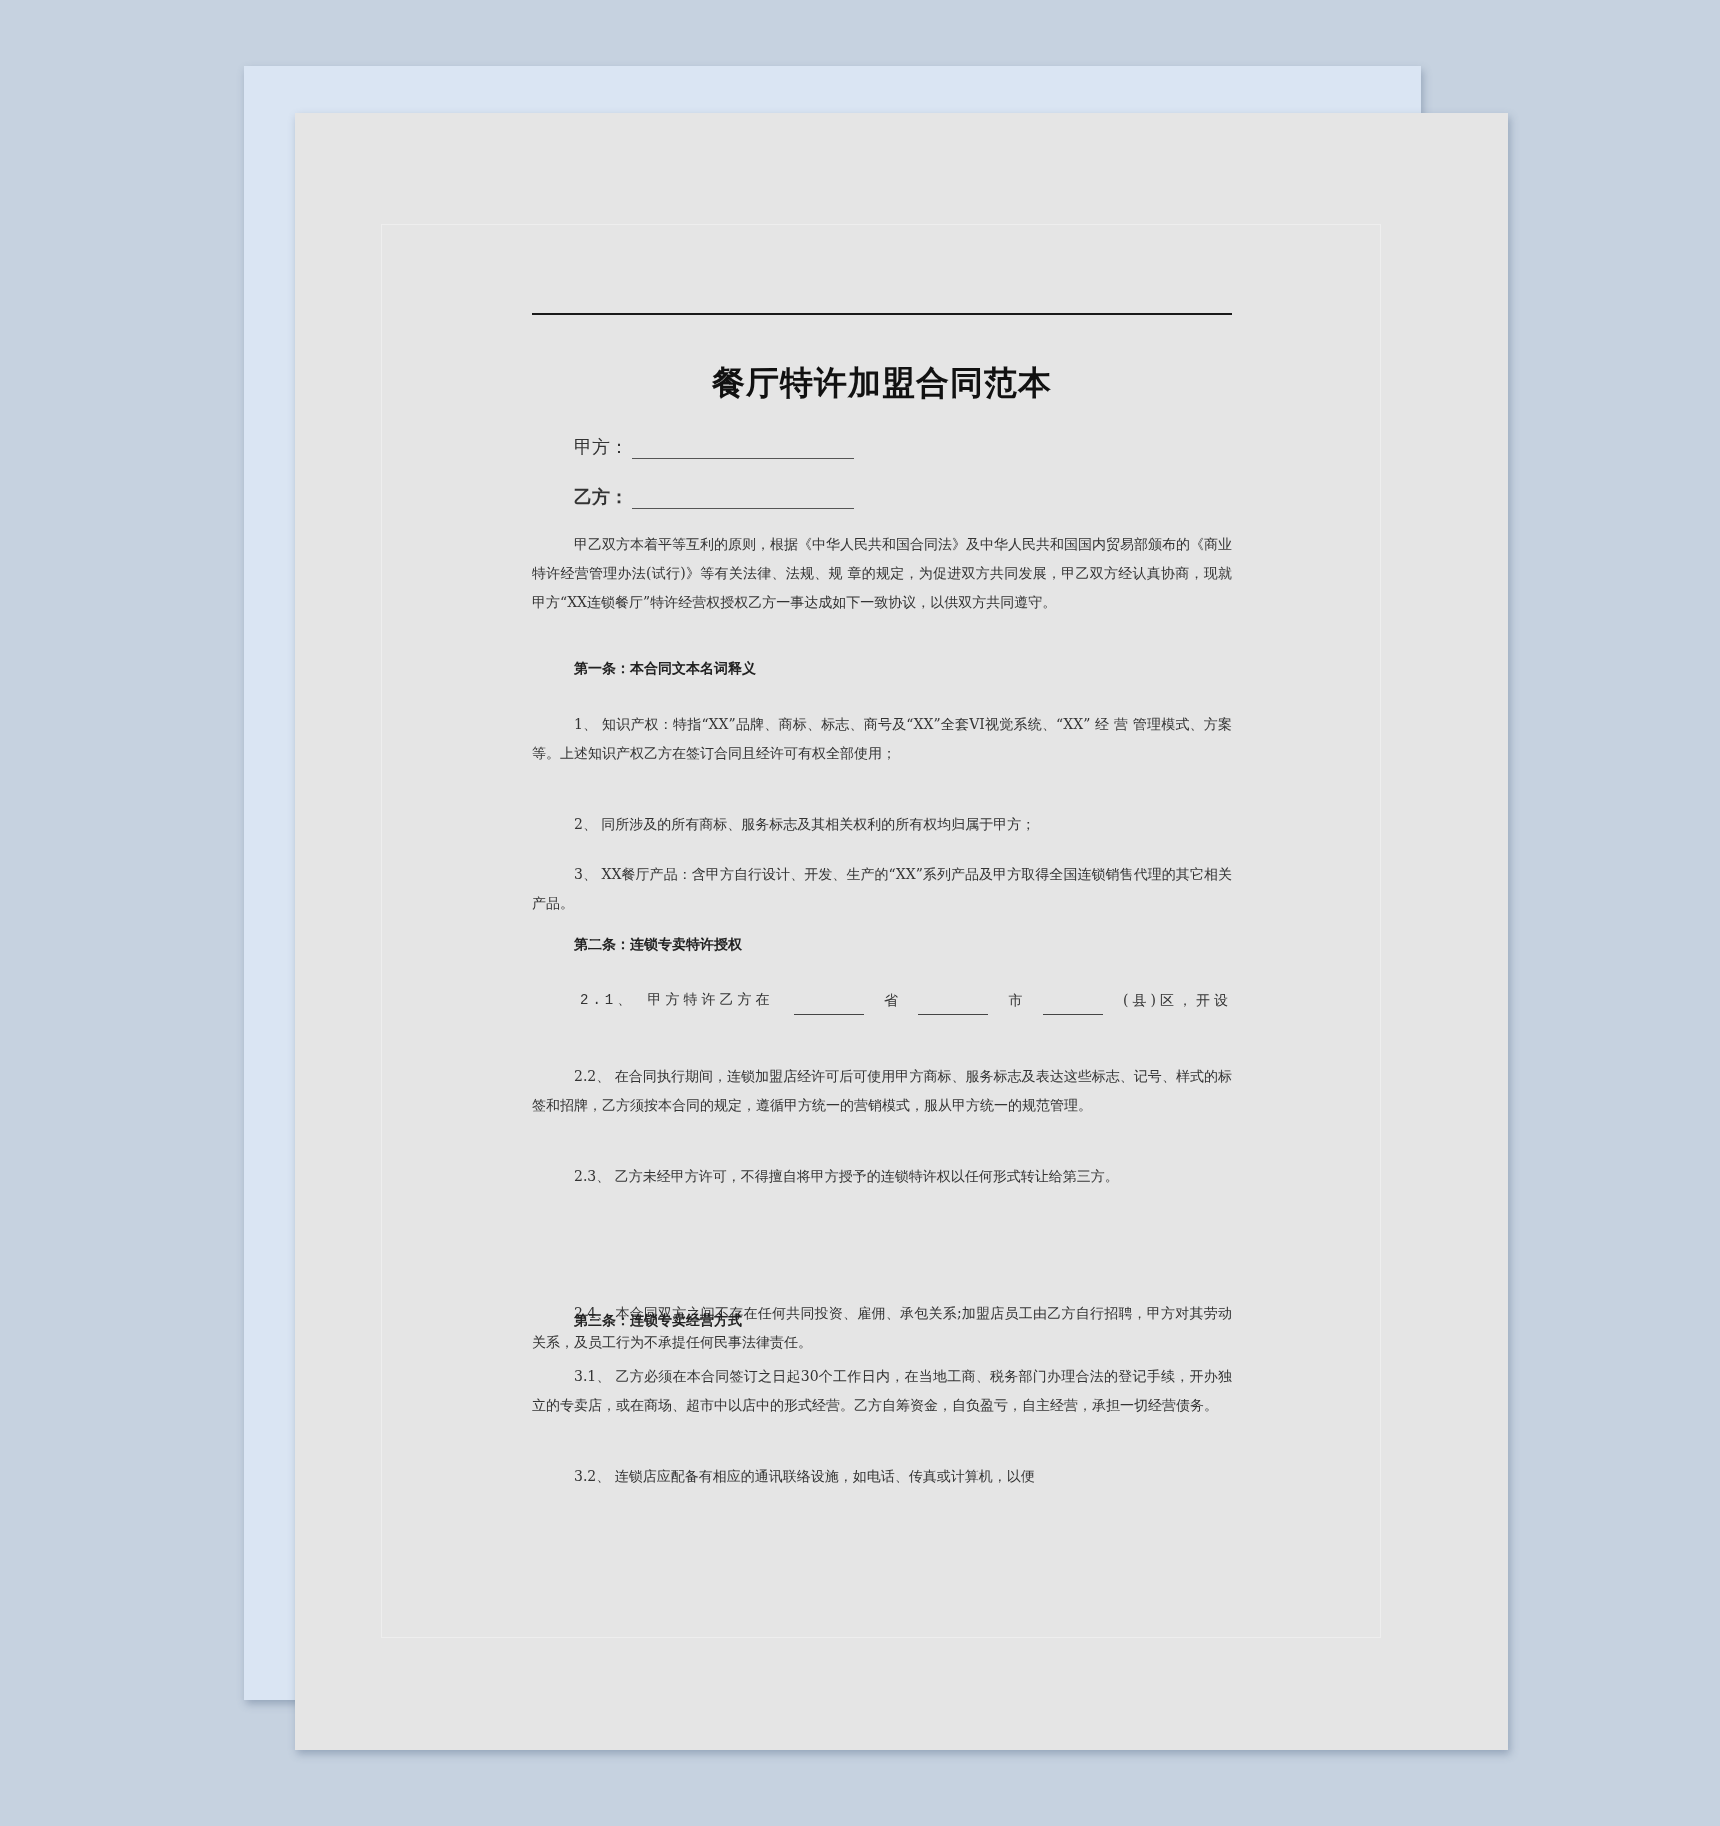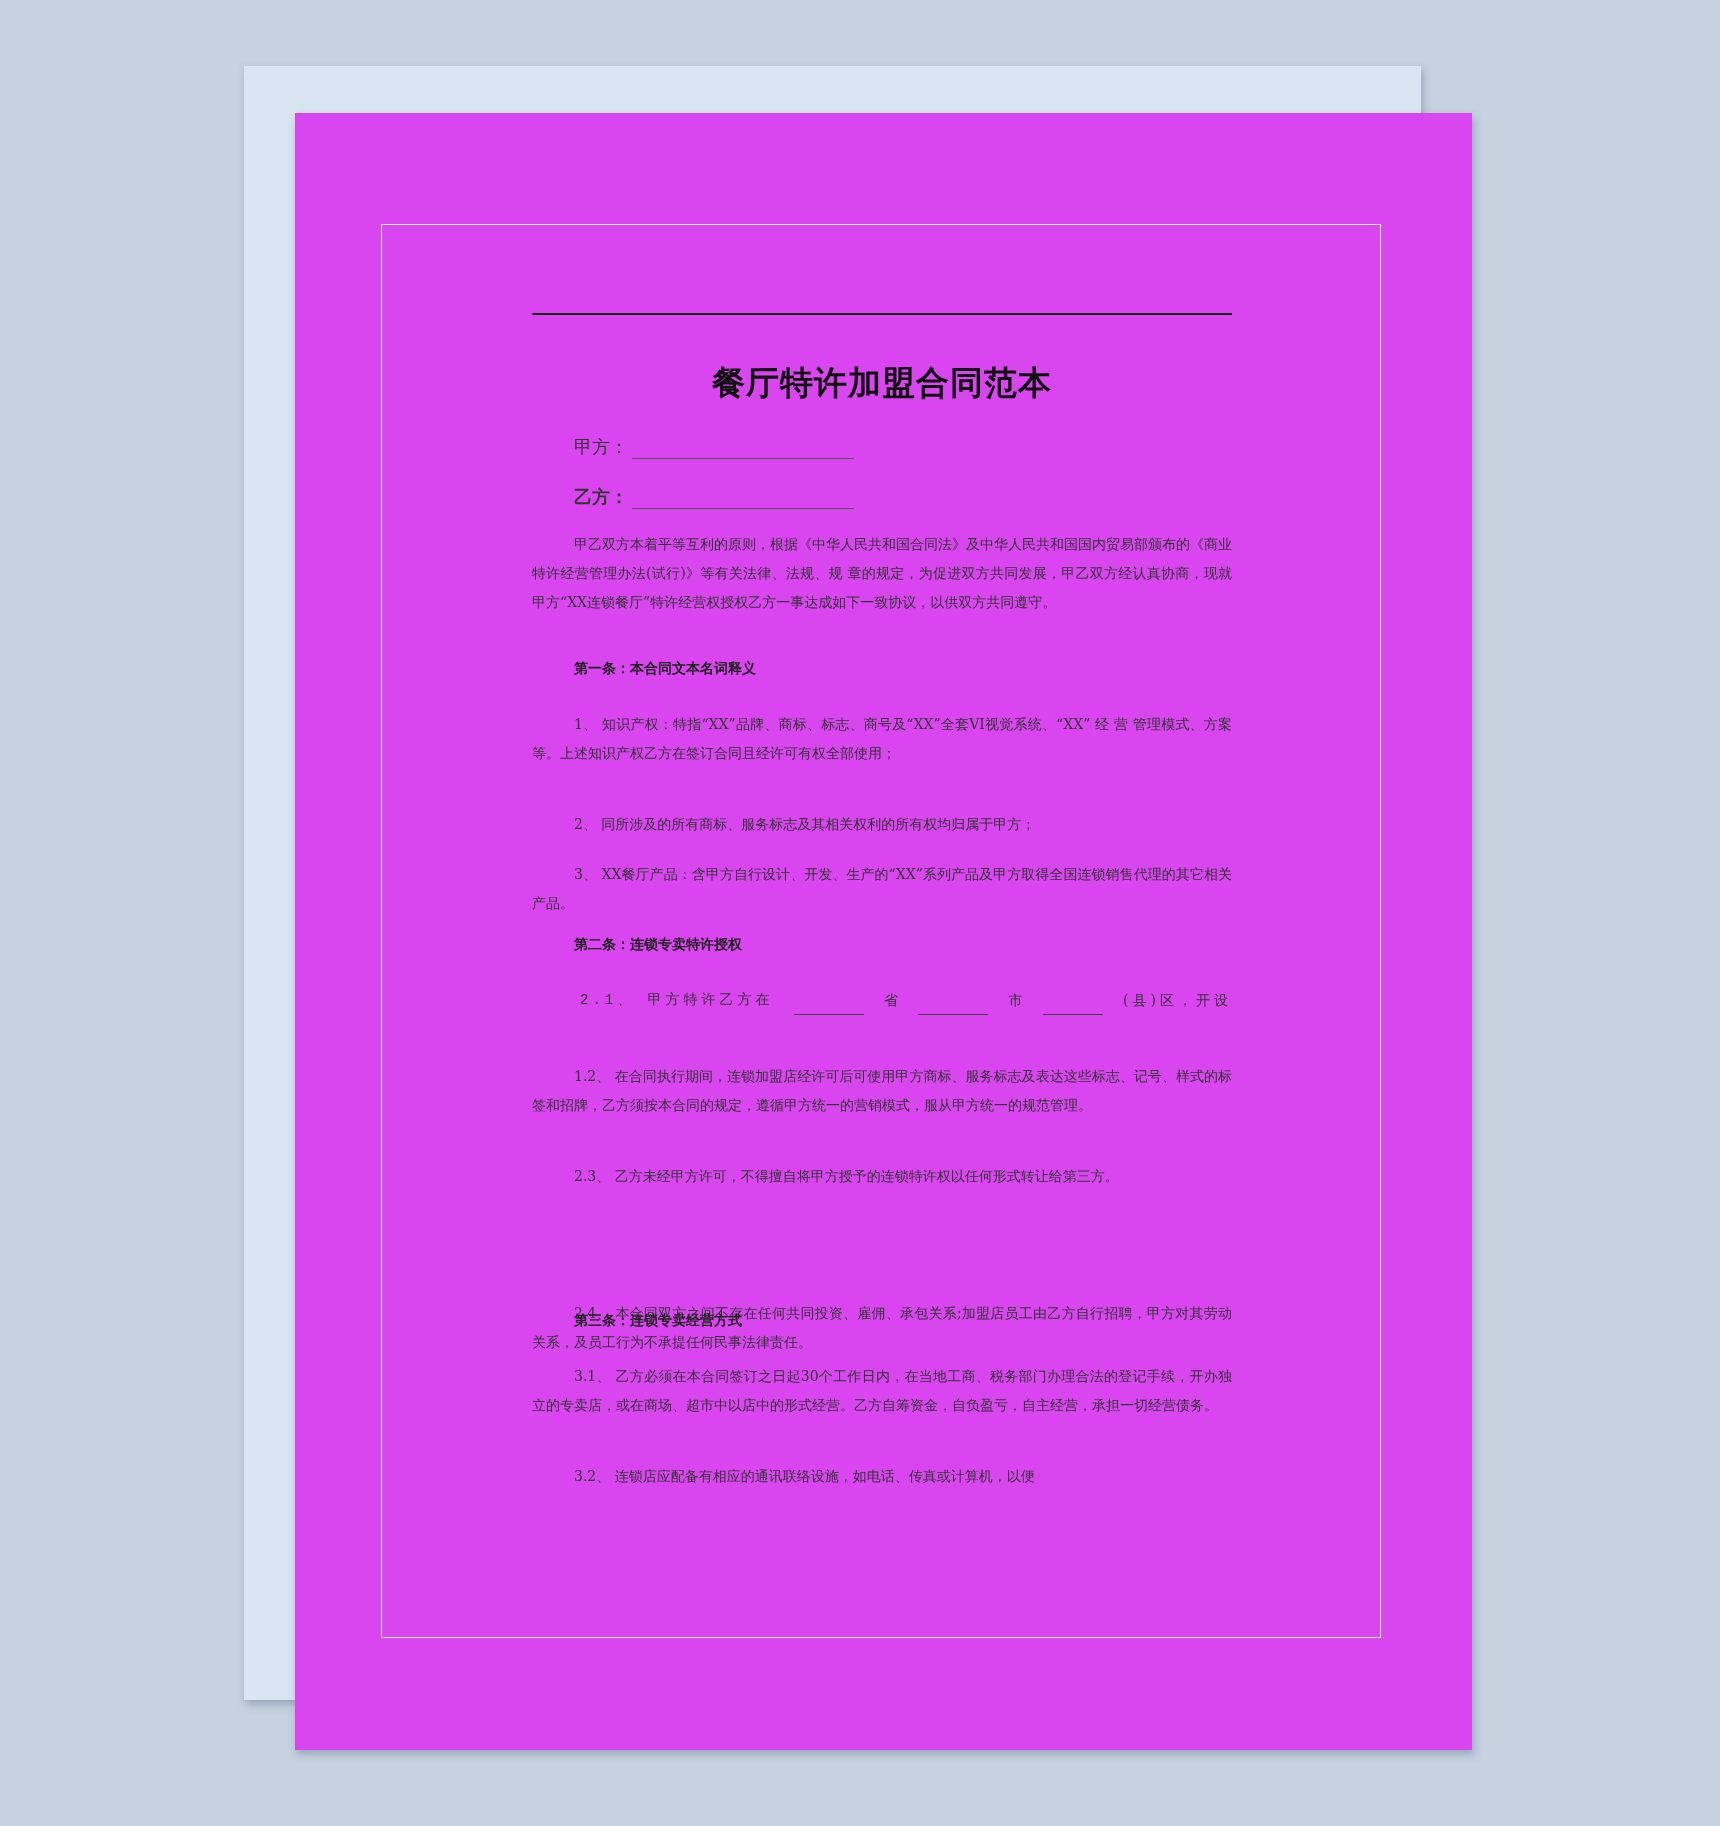--- a/index.html
+++ b/index.html
@@ -11,22 +11,23 @@
   }
   .back-page {
     position: absolute; left: 244px; top: 66px;
     width: 1177px; height: 1634px;
     background: #dae5f3;
     box-shadow: 2px 4px 8px rgba(90,110,140,0.45);
   }
   .front-page {
     position: absolute; left: 295px; top: 113px;
     width: 1177px; height: 1637px;
-    background: #d946ef;
+    background: #e5e5e5;
     box-shadow: 2px 4px 8px rgba(90,110,140,0.45);
+    padding-left: 36px;
   }
   .inner-frame {
     position: absolute; left: 86px; top: 111px;
     width: 1000px; height: 1414px;
     border: 1px solid #eeeeee;
     box-sizing: border-box;
   }
   .content {
     position: absolute; left: 237px; top: 0;
     width: 700px;
@@ -100,21 +101,21 @@
         <span style="letter-spacing:4px;font-family:Liberation Mono, monospace;">2.1、 甲方特许乙方在</span>
         <span class="fill" style="width:70px;"></span>
         <span>省</span>
         <span class="fill" style="width:70px;"></span>
         <span>市</span>
         <span class="fill" style="width:60px;"></span>
         <span style="letter-spacing:4px;">(县)区，开设</span>
       </div>
     </div>
 
-    <div class="para" style="top:949px; text-indent:42px;">1.2、 在合同执行期间，连锁加盟店经许可后可使用甲方商标、服务标志及表达这些标志、记号、样式的标签和招牌，乙方须按本合同的规定，遵循甲方统一的营销模式，服从甲方统一的规范管理。</div>
+    <div class="para" style="top:949px; text-indent:42px;">2.2、 在合同执行期间，连锁加盟店经许可后可使用甲方商标、服务标志及表达这些标志、记号、样式的标签和招牌，乙方须按本合同的规定，遵循甲方统一的营销模式，服从甲方统一的规范管理。</div>
     <div class="para" style="top:1049px; text-indent:42px;">2.3、 乙方未经甲方许可，不得擅自将甲方授予的连锁特许权以任何形式转让给第三方。</div>
     <div class="para" style="top:1186px; text-indent:42px;">2.4、 本合同双方之间不存在任何共同投资、雇佣、承包关系;加盟店员工由乙方自行招聘，甲方对其劳动关系，及员工行为不承提任何民事法律责任。</div>
 
     <div class="heading" style="top:1199px;">第三条：连锁专卖经营方式</div>
 
     <div class="para" style="top:1249px; text-indent:42px;">3.1、 乙方必须在本合同签订之日起30个工作日内，在当地工商、税务部门办理合法的登记手续，开办独立的专卖店，或在商场、超市中以店中的形式经营。乙方自筹资金，自负盈亏，自主经营，承担一切经营债务。</div>
     <div class="para" style="top:1349px; text-indent:42px;">3.2、 连锁店应配备有相应的通讯联络设施，如电话、传真或计算机，以便</div>
   </div>
 </div>
 

